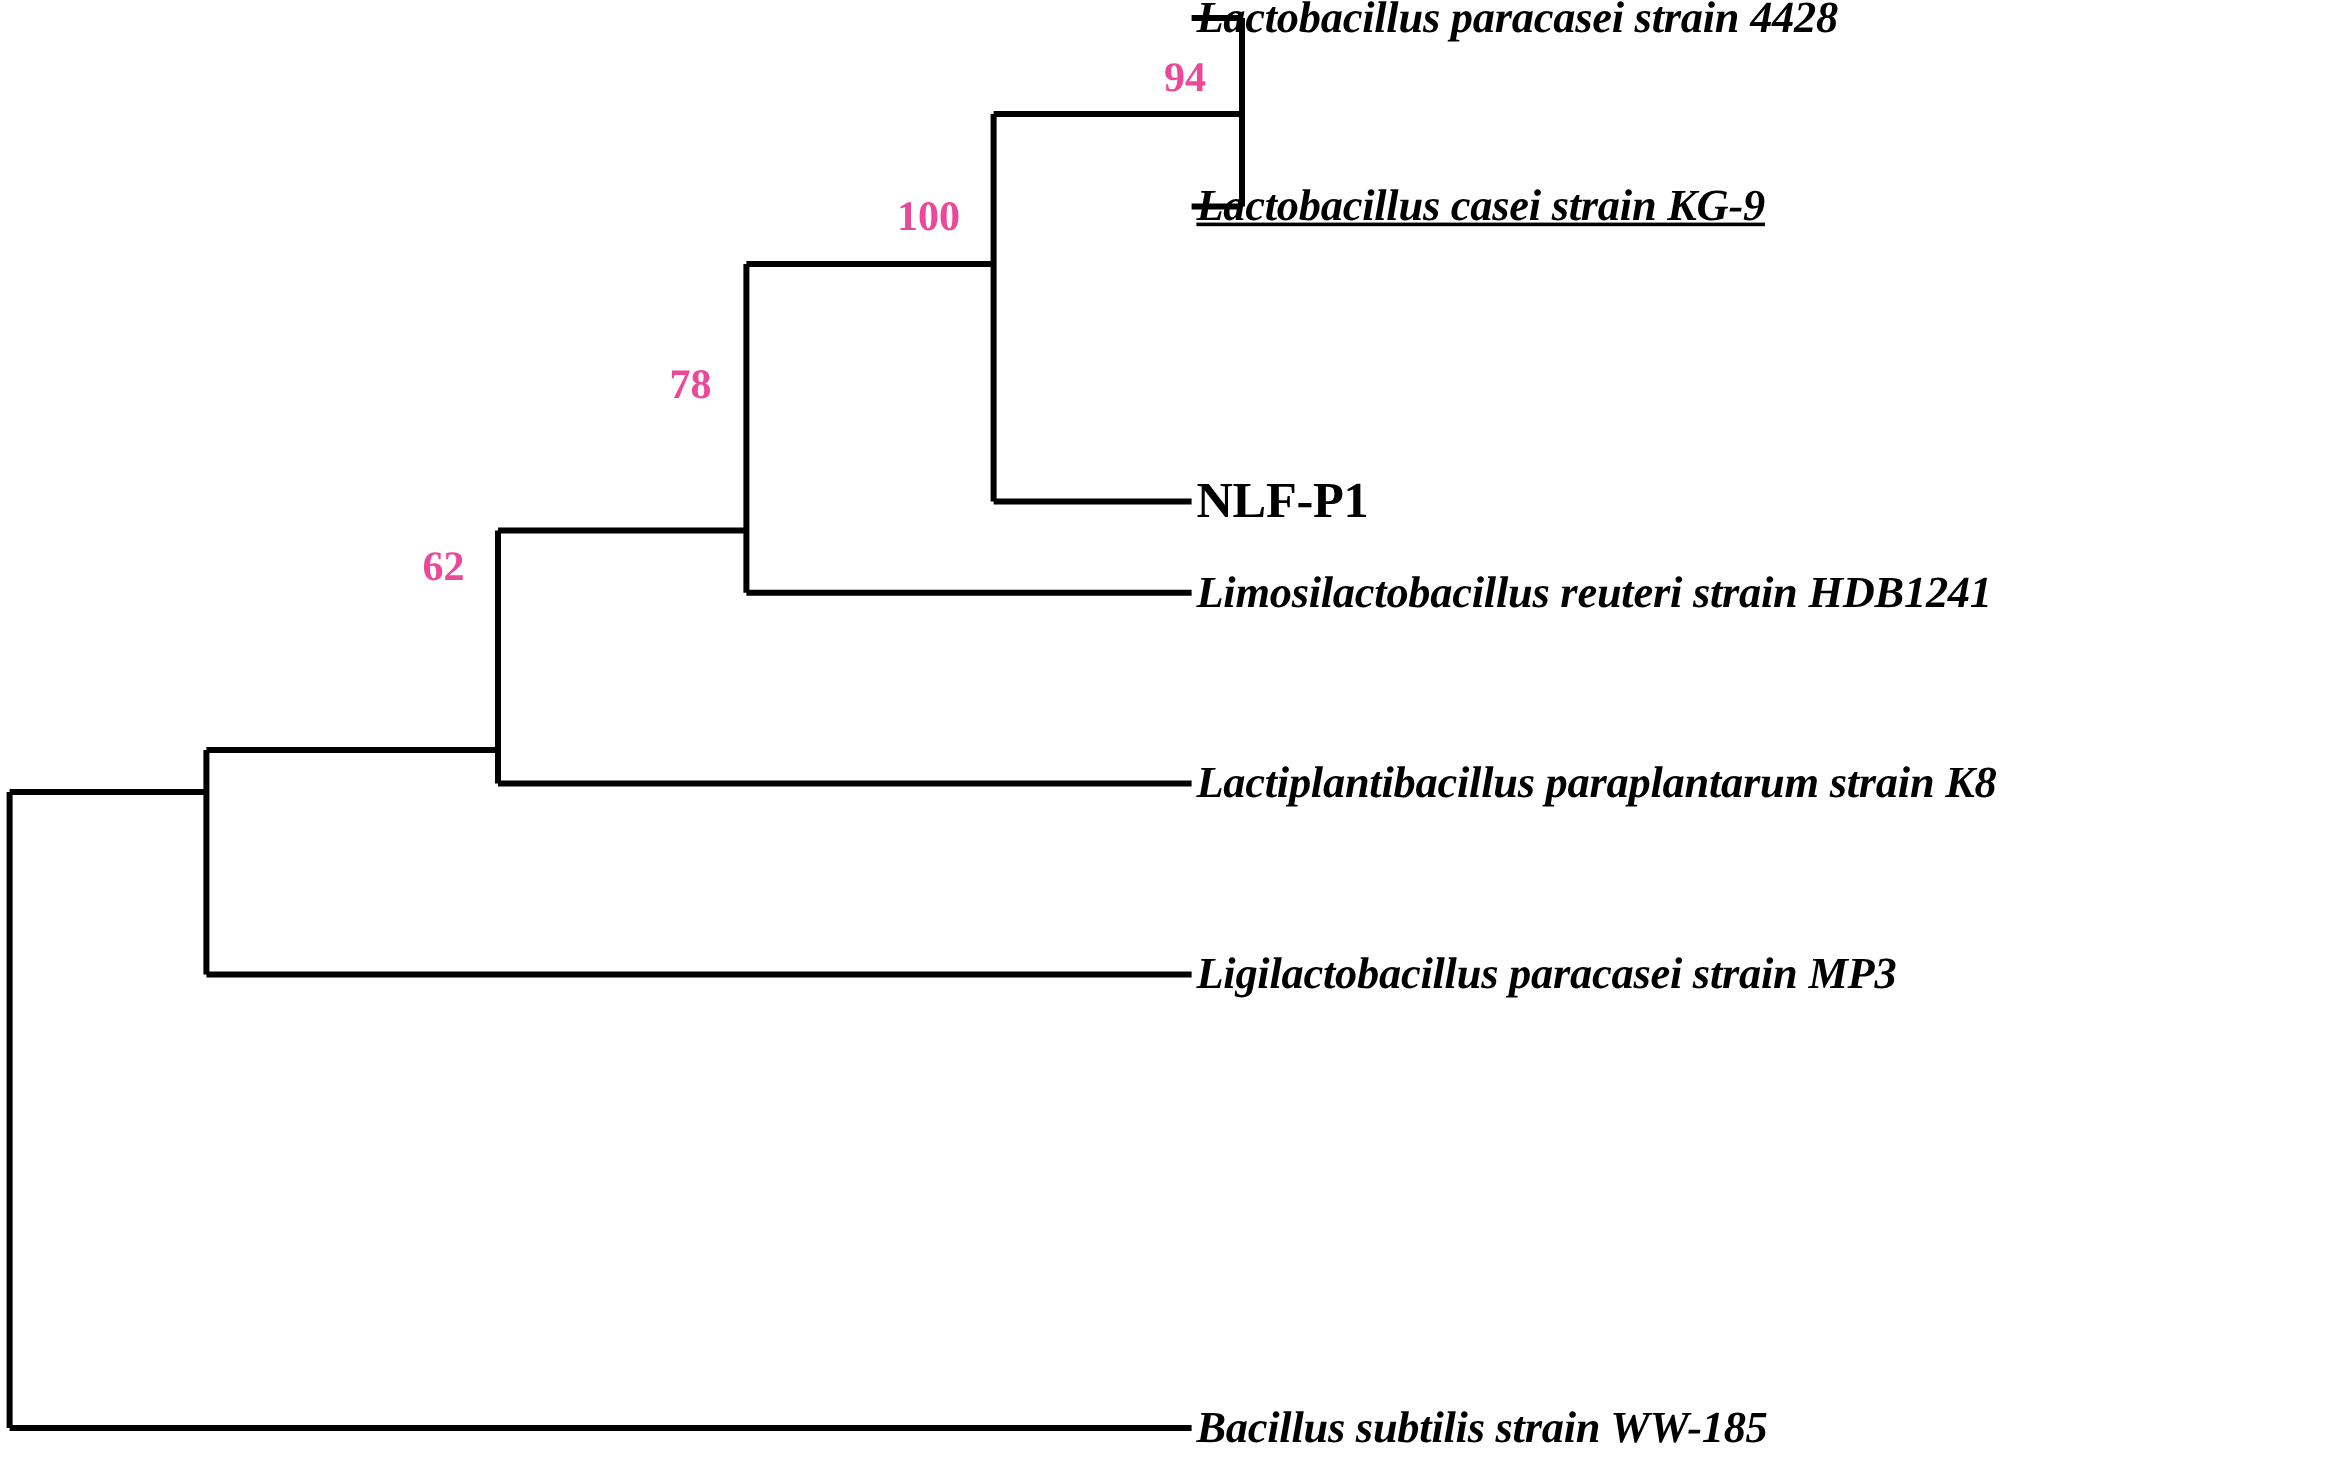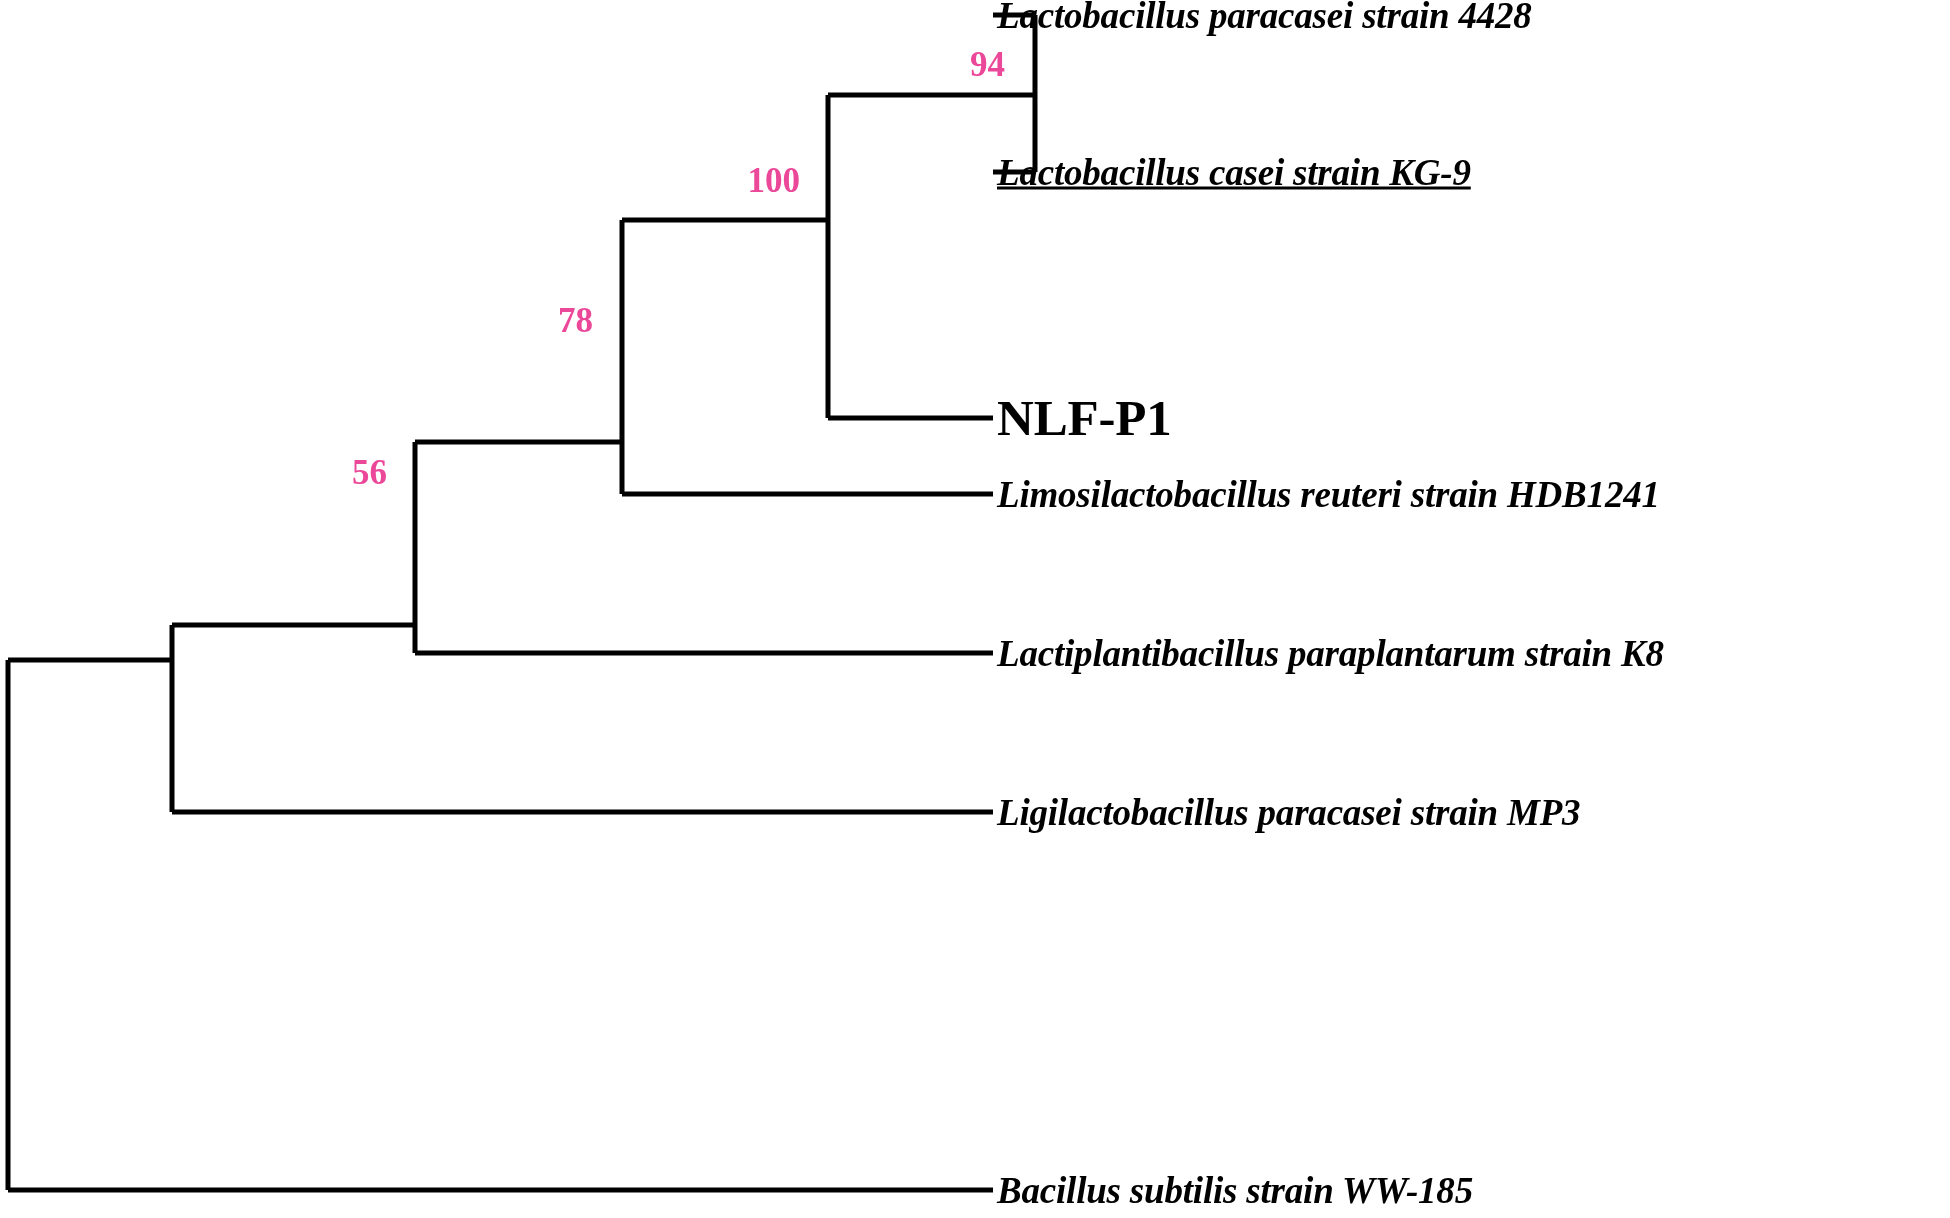--- a/index.html
+++ b/index.html
@@ -30,21 +30,21 @@
     font-weight: bold;
     font-style: italic;
     font-size: 37px;
     color: #000000;
     line-height: 1;
     transform: translateY(-50%);
     letter-spacing: -0.2px;
   }
   .taxon-label.upright {
     font-style: normal;
-    font-size: 51px;
+    font-size: 42px;
   }
   .bootstrap-label {
     position: absolute;
     white-space: nowrap;
     font-family: "Liberation Serif", "DejaVu Serif", serif;
     font-weight: bold;
     font-style: normal;
     font-size: 35px;
     color: #ec4899;
     line-height: 1;
@@ -85,16 +85,16 @@
       <div class="taxon-label upright" style="left: 997px; top: 418px;">NLF-P1</div>
       <div class="taxon-label" style="left: 997px; top: 494px;">Limosilactobacillus reuteri strain HDB1241</div>
       <div class="taxon-label" style="left: 997px; top: 653px;">Lactiplantibacillus paraplantarum strain K8</div>
       <div class="taxon-label" style="left: 997px; top: 812px;">Ligilactobacillus paracasei strain MP3</div>
       <div class="taxon-label" style="left: 997px; top: 1190px; text-align: right;">Bacillus subtilis strain WW-185</div>
     </div>
   <div id="bootstrap-layer">
       <div class="bootstrap-label" style="left: 1005px; top: 64px;">94</div>
       <div class="bootstrap-label" style="left: 800px; top: 180px;">100</div>
       <div class="bootstrap-label" style="left: 593px; top: 320px;">78</div>
-      <div class="bootstrap-label" style="left: 387px; top: 472px;">56</div>
+      <div class="bootstrap-label" style="left: 387px; top: 472px;">62</div>
     </div>
 
 </div>
 
 </body></html>

